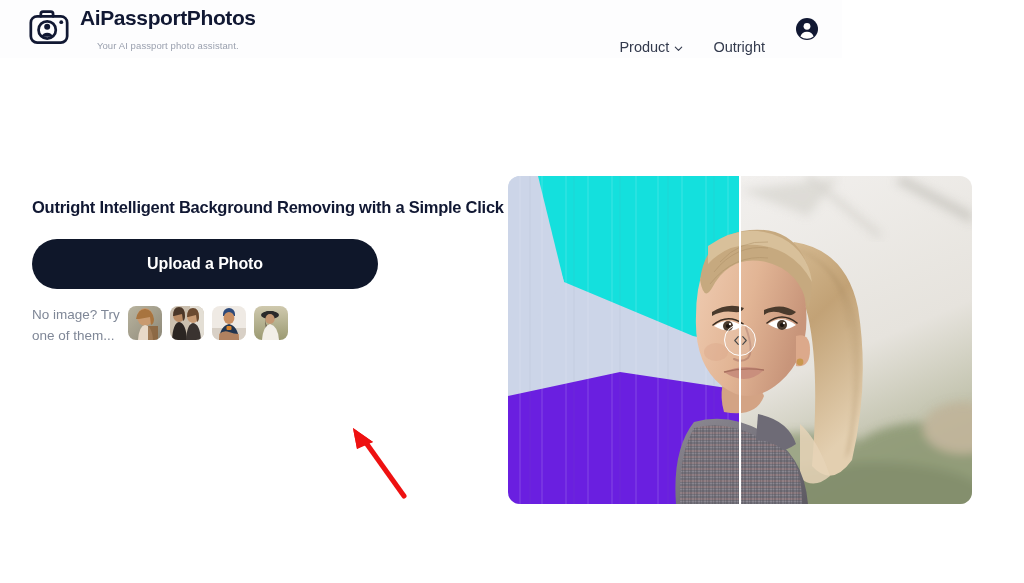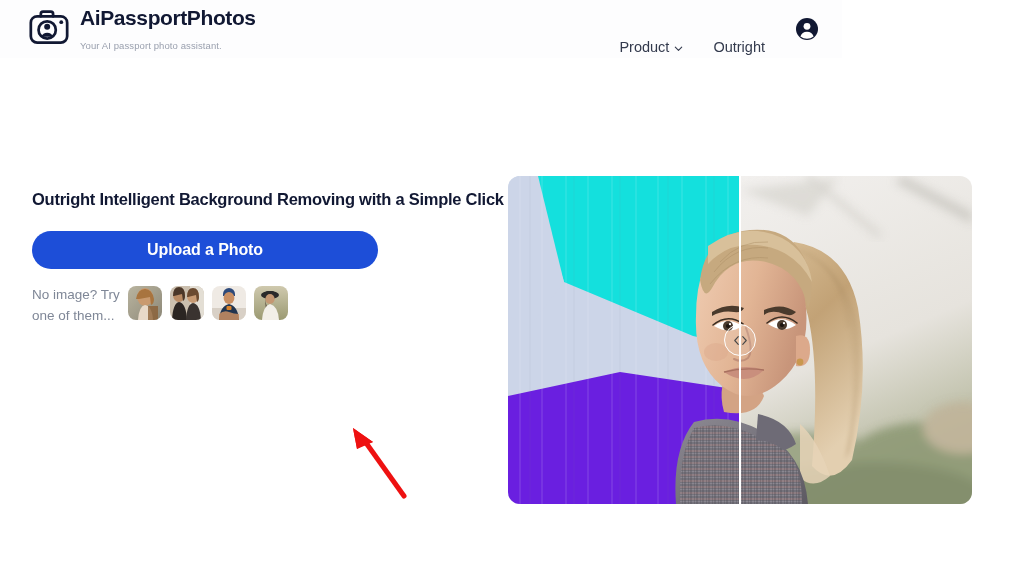--- a/index.html
+++ b/index.html
@@ -44,20 +44,21 @@
     letter-spacing: -0.4px;
     color: #111833;
     line-height: 1.05;
   }
   .brand-tag {
     font-size: 9.5px;
     color: #9aa0ae;
     letter-spacing: 0.1px;
     margin-top: 12px;
     line-height: 1.1;
+    text-align: center;
   }
 
   .nav {
     margin-left: auto;
     margin-right: 23px;
     display: flex;
     align-items: center;
     gap: 30px;
   }
   .nav-item {
@@ -88,33 +89,33 @@
   }
   .headline {
     font-size: 47px;
     line-height: 58px;
     font-weight: bold;
     letter-spacing: -1.1px;
     color: #111833;
     width: 420px;
   }
   .subhead {
-    margin-top: 12px;
+    margin-top: 20px;
     font-size: 16.5px;
     font-weight: bold;
     letter-spacing: -0.25px;
     color: #111833;
     white-space: nowrap;
   }
   .upload-btn {
     margin-top: 22px;
     width: 346px;
-    height: 38px;
+    height: 50px;
     border-radius: 25px;
-    background: #1d4ed8;
+    background: #0f172a;
     border: none;
     color: #ffffff;
     font-size: 16px;
     font-weight: bold;
     letter-spacing: -0.1px;
     font-family: "Liberation Sans", sans-serif;
     cursor: pointer;
     display: flex;
     align-items: center;
     justify-content: center;

